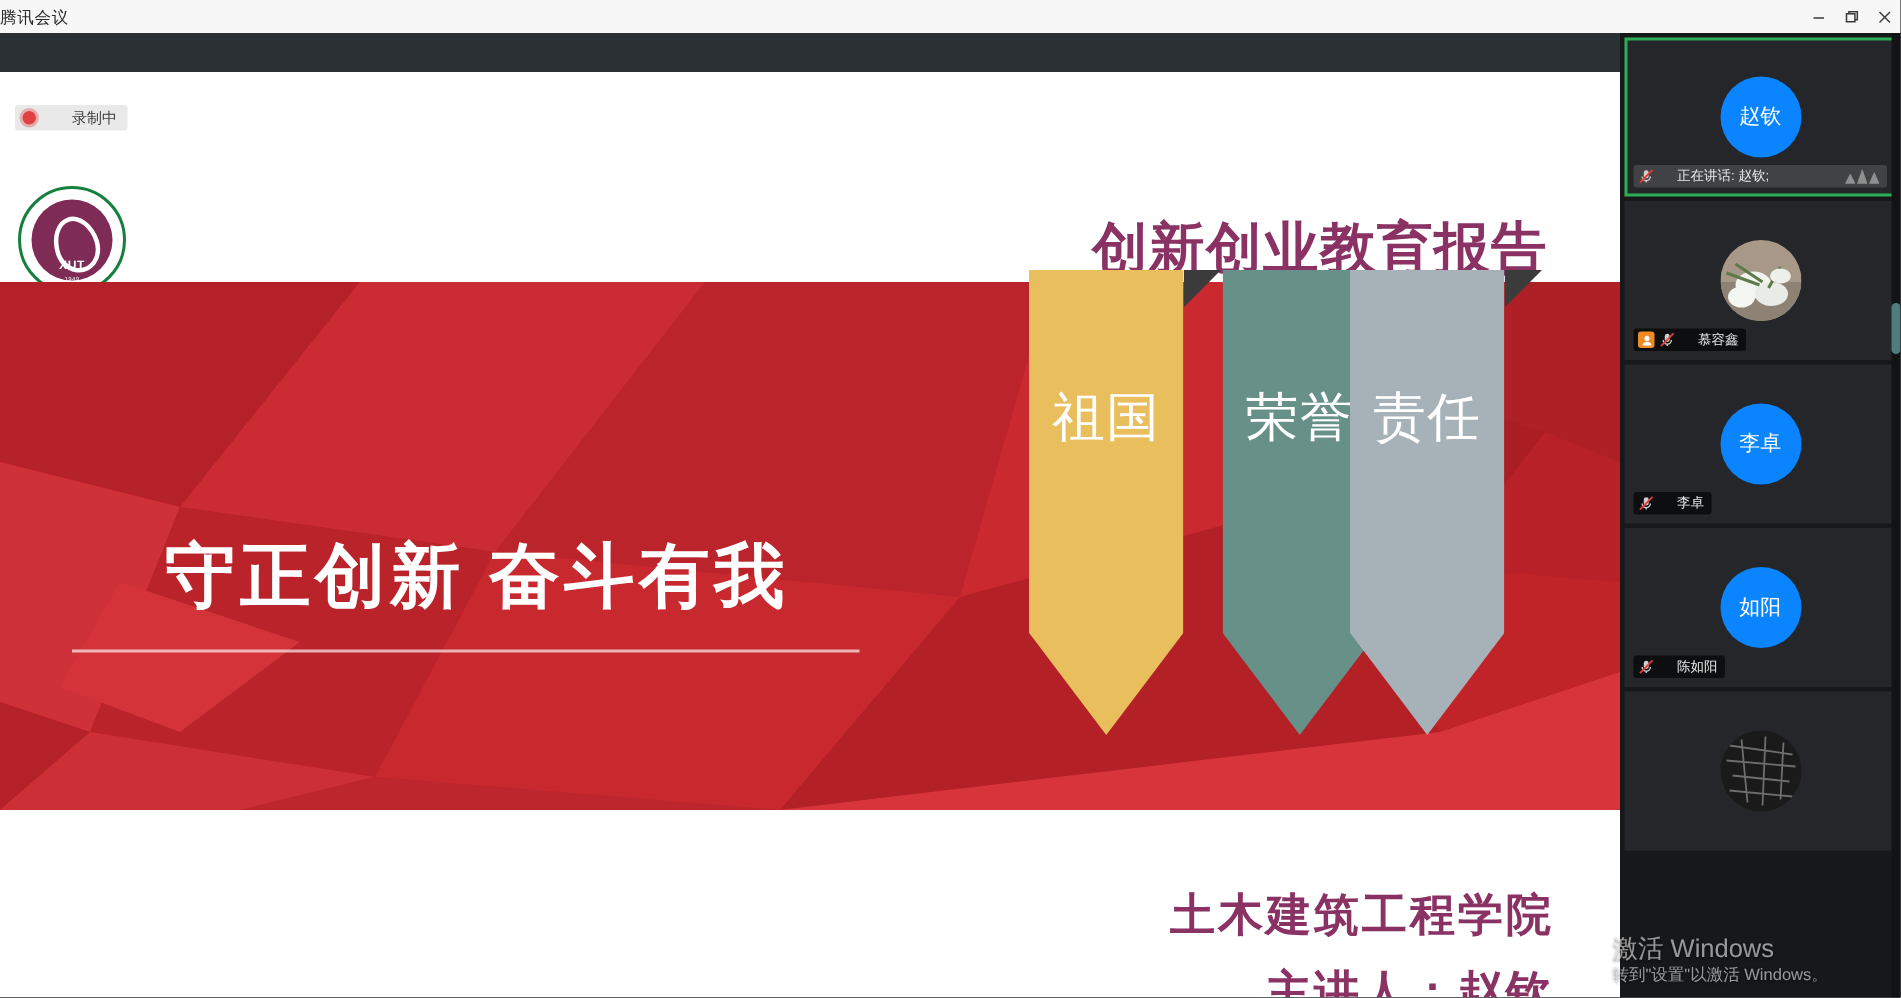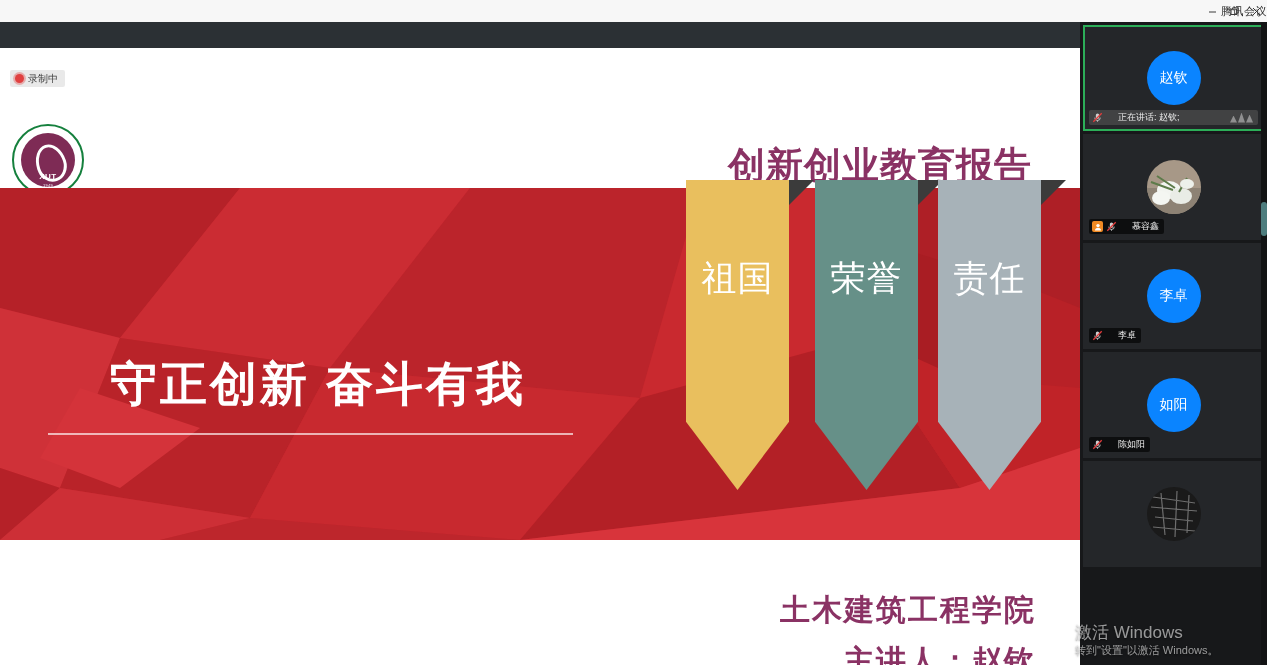--- a/index.html
+++ b/index.html
@@ -13,21 +13,21 @@
     position: relative;
     width: 1267px; height: 665px;
     background: #2b2f33;
   }
 
   
   .titlebar {
     position: absolute; left: 0; top: 0;
     width: 1267px; height: 22px;
     background: #f7f7f7;
-    display: flex; align-items: center; justify-content: flex-end;
+    display: flex; align-items: center; justify-content: flex-start;
   }
   .titlebar-text {
     font-size: 11px; color: #2a2a2a; letter-spacing: 0.5px;
   }
   .winctrls {
     position: absolute; right: 0; top: 0; height: 22px;
     display: flex; align-items: center;
   }
   .winbtn {
     width: 22px; height: 22px;
@@ -53,21 +53,21 @@
     background: rgba(225,225,225,0.72);
     border-radius: 2px;
     display: flex; align-items: center; gap: 4px;
     z-index: 6;
   }
   .rec-dot {
     width: 9px; height: 9px; border-radius: 50%;
     background: #e04040;
     box-shadow: 0 0 0 2px rgba(224,64,64,0.35);
   }
-  .rec-label { font-size: 10px; color: #3d3d3d; }
+  .rec-label { font-size: 10px; color: #3d3d3d; margin-left: 20px; }
 
   
   .slide {
     position: absolute; left: 0; top: 26px;
     width: 1080px; height: 617px;
     background: #ffffff;
     overflow: hidden;
   }
   
   .slide-header {
@@ -178,21 +178,21 @@
     color: #ffffff;
     font-size: 35px;
     font-family: "Liberation Serif", "DejaVu Serif", serif;
     line-height: 1.45;
     letter-spacing: 1px;
   }
   .ribbon-1 { left: 686px; }
   .ribbon-1 .body { background: #e9bf5e; clip-path: polygon(0 0, 100% 0, 100% 78%, 50% 100%, 0 78%); }
   .ribbon-2 { left: 815px; }
   .ribbon-2 .body { background: #669088; clip-path: polygon(0 0, 100% 0, 100% 78%, 50% 100%, 0 78%); }
-  .ribbon-3 { left: 938px; }
+  .ribbon-3 { left: 900px; }
   .ribbon-3 .body { background: #a7b2b8; clip-path: polygon(0 0, 100% 0, 100% 78%, 50% 100%, 0 78%); }
 
   
   .slide-footer {
     position: absolute; left: 0; top: 492px;
     width: 1080px; height: 125px;
     background: #fff;
   }
   .org {
     position: absolute; right: 44px; top: 50px;

